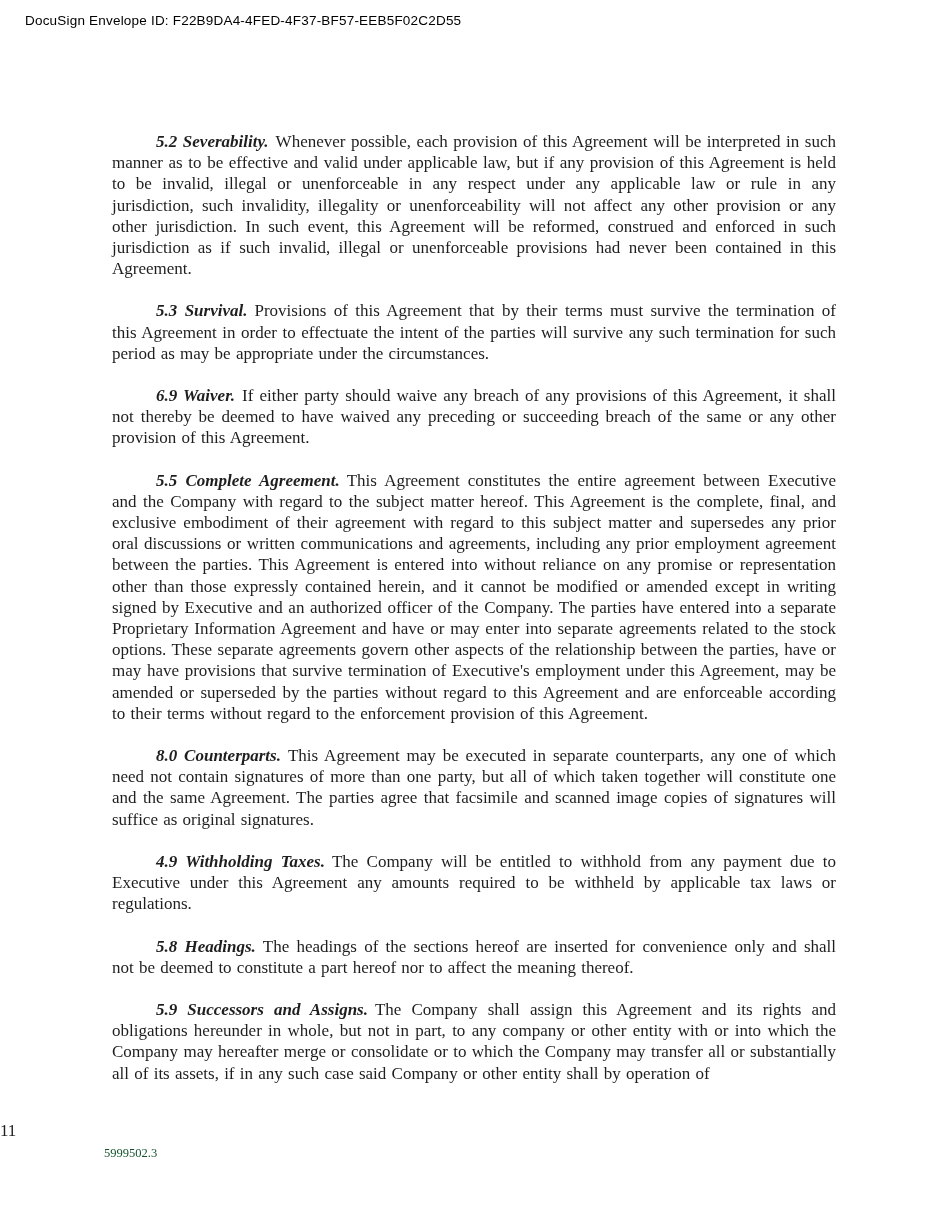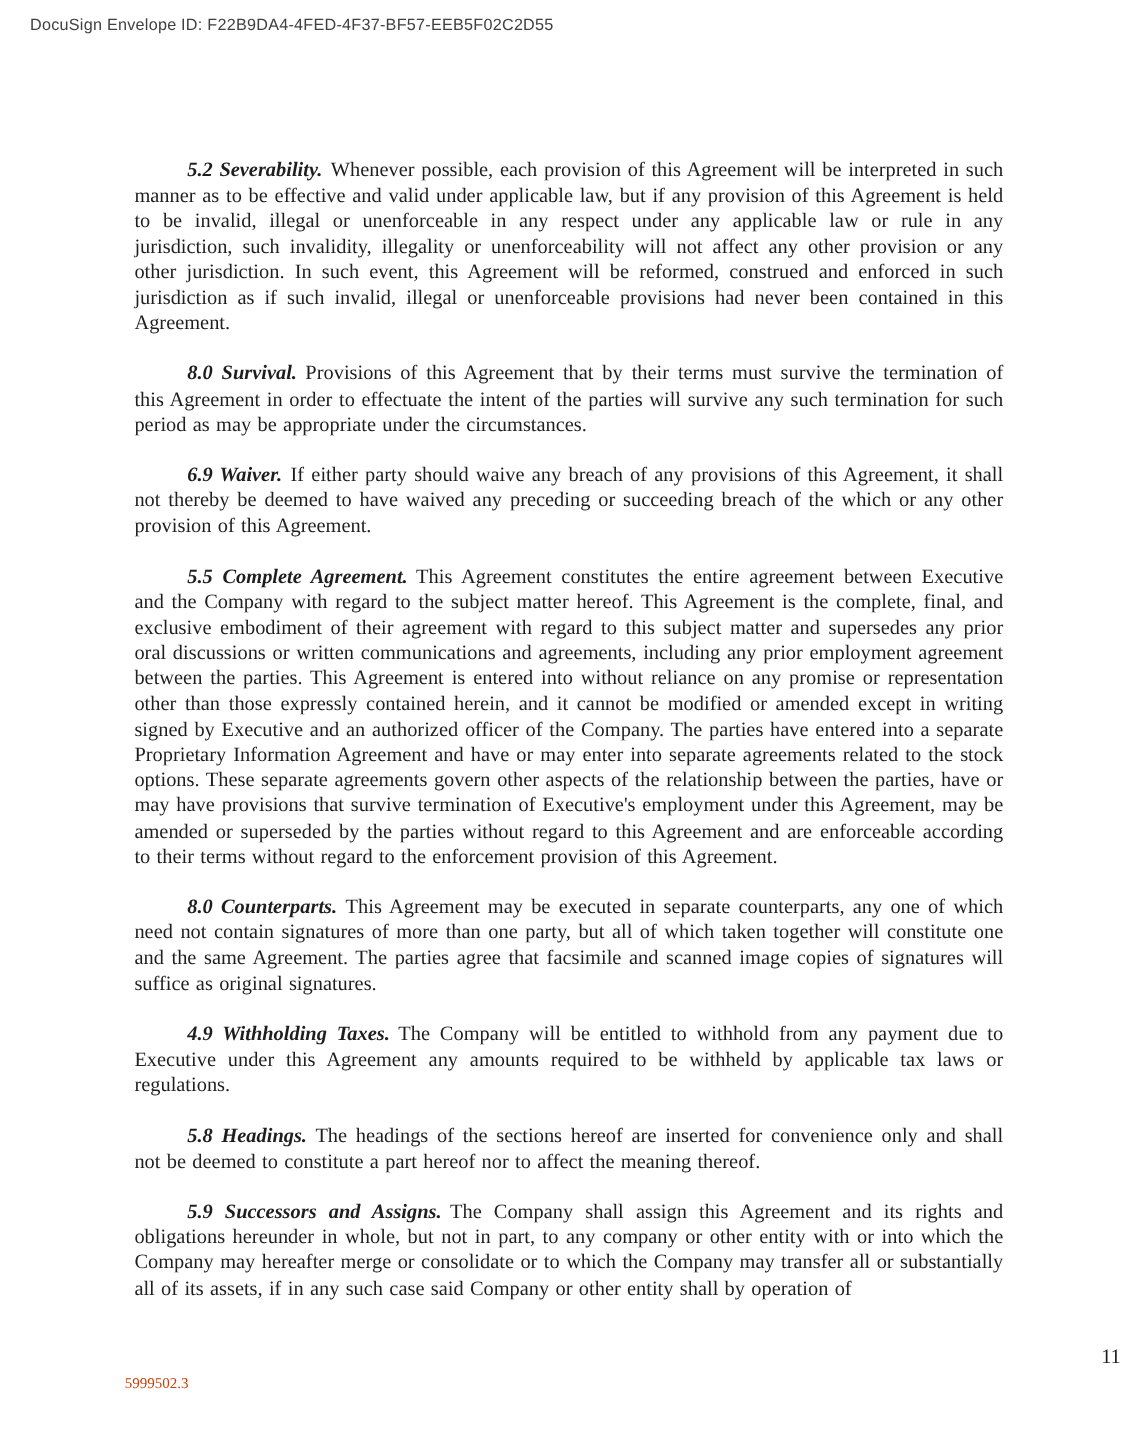--- a/index.html
+++ b/index.html
@@ -12,21 +12,21 @@
     color: #1e1e1e;
     overflow: hidden;
   }
   .envelope-header {
     position: absolute;
     top: 13px;
     left: 25px;
     font-family: "Liberation Sans", sans-serif;
     font-size: 13.5px;
     letter-spacing: 0.2px;
-    color: #404040;
+    color: #000000;
     white-space: nowrap;
   }
   .doc-body {
     position: absolute;
     top: 131px;
     left: 108px;
     width: 728px;
   }
   .para {
     font-size: 17px;
@@ -39,44 +39,44 @@
   .sec-head {
     font-weight: bold;
     font-style: italic;
     margin-right: 7px;
   }
   .page-number {
     position: absolute;
     top: 1121px;
     left: 0;
     width: 934px;
-    text-align: right;
+    text-align: left;
     font-size: 17px;
     color: #1e1e1e;
   }
   .doc-ref {
     position: absolute;
     top: 1146px;
     left: 104px;
     font-size: 12.5px;
-    color: #c2410c;
+    color: #14532d;
   }
 </style>
 </head>
 <body>
 
 <div class="envelope-header">DocuSign Envelope ID: F22B9DA4-4FED-4F37-BF57-EEB5F02C2D55</div>
 
 <div class="doc-body">
 
   <p class="para"><span class="sec-head">5.2 Severability.</span><span>Whenever possible, each provision of this Agreement will be interpreted in such manner as to be effective and valid under applicable law, but if any provision of this Agreement is held to be invalid, illegal or unenforceable in any respect under any applicable law or rule in any jurisdiction, such invalidity, illegality or unenforceability will not affect any other provision or any other jurisdiction. In such event, this Agreement will be reformed, construed and enforced in such jurisdiction as if such invalid, illegal or unenforceable provisions had never been contained in this Agreement.</span></p>
 
-  <p class="para"><span class="sec-head">8.0 Survival.</span><span>Provisions of this Agreement that by their terms must survive the termination of this Agreement in order to effectuate the intent of the parties will survive any such termination for such period as may be appropriate under the circumstances.</span></p>
+  <p class="para"><span class="sec-head">5.3 Survival.</span><span>Provisions of this Agreement that by their terms must survive the termination of this Agreement in order to effectuate the intent of the parties will survive any such termination for such period as may be appropriate under the circumstances.</span></p>
 
-  <p class="para"><span class="sec-head">6.9 Waiver.</span><span>If either party should waive any breach of any provisions of this Agreement, it shall not thereby be deemed to have waived any preceding or succeeding breach of the which or any other provision of this Agreement.</span></p>
+  <p class="para"><span class="sec-head">6.9 Waiver.</span><span>If either party should waive any breach of any provisions of this Agreement, it shall not thereby be deemed to have waived any preceding or succeeding breach of the same or any other provision of this Agreement.</span></p>
 
   <p class="para"><span class="sec-head">5.5 Complete Agreement.</span><span>This Agreement constitutes the entire agreement between Executive and the Company with regard to the subject matter hereof. This Agreement is the complete, final, and exclusive embodiment of their agreement with regard to this subject matter and supersedes any prior oral discussions or written communications and agreements, including any prior employment agreement between the parties. This Agreement is entered into without reliance on any promise or representation other than those expressly contained herein, and it cannot be modified or amended except in writing signed by Executive and an authorized officer of the Company. The parties have entered into a separate Proprietary Information Agreement and have or may enter into separate agreements related to the stock options. These separate agreements govern other aspects of the relationship between the parties, have or may have provisions that survive termination of Executive's employment under this Agreement, may be amended or superseded by the parties without regard to this Agreement and are enforceable according to their terms without regard to the enforcement provision of this Agreement.</span></p>
 
   <p class="para"><span class="sec-head">8.0 Counterparts.</span><span>This Agreement may be executed in separate counterparts, any one of which need not contain signatures of more than one party, but all of which taken together will constitute one and the same Agreement. The parties agree that facsimile and scanned image copies of signatures will suffice as original signatures.</span></p>
 
   <p class="para"><span class="sec-head">4.9 Withholding Taxes.</span><span>The Company will be entitled to withhold from any payment due to Executive under this Agreement any amounts required to be withheld by applicable tax laws or regulations.</span></p>
 
   <p class="para"><span class="sec-head">5.8 Headings.</span><span>The headings of the sections hereof are inserted for convenience only and shall not be deemed to constitute a part hereof nor to affect the meaning thereof.</span></p>
 
   <p class="para"><span class="sec-head">5.9 Successors and Assigns.</span><span>The Company shall assign this Agreement and its rights and obligations hereunder in whole, but not in part, to any company or other entity with or into which the Company may hereafter merge or consolidate or to which the Company may transfer all or substantially all of its assets, if in any such case said Company or other entity shall by operation of</span></p>

